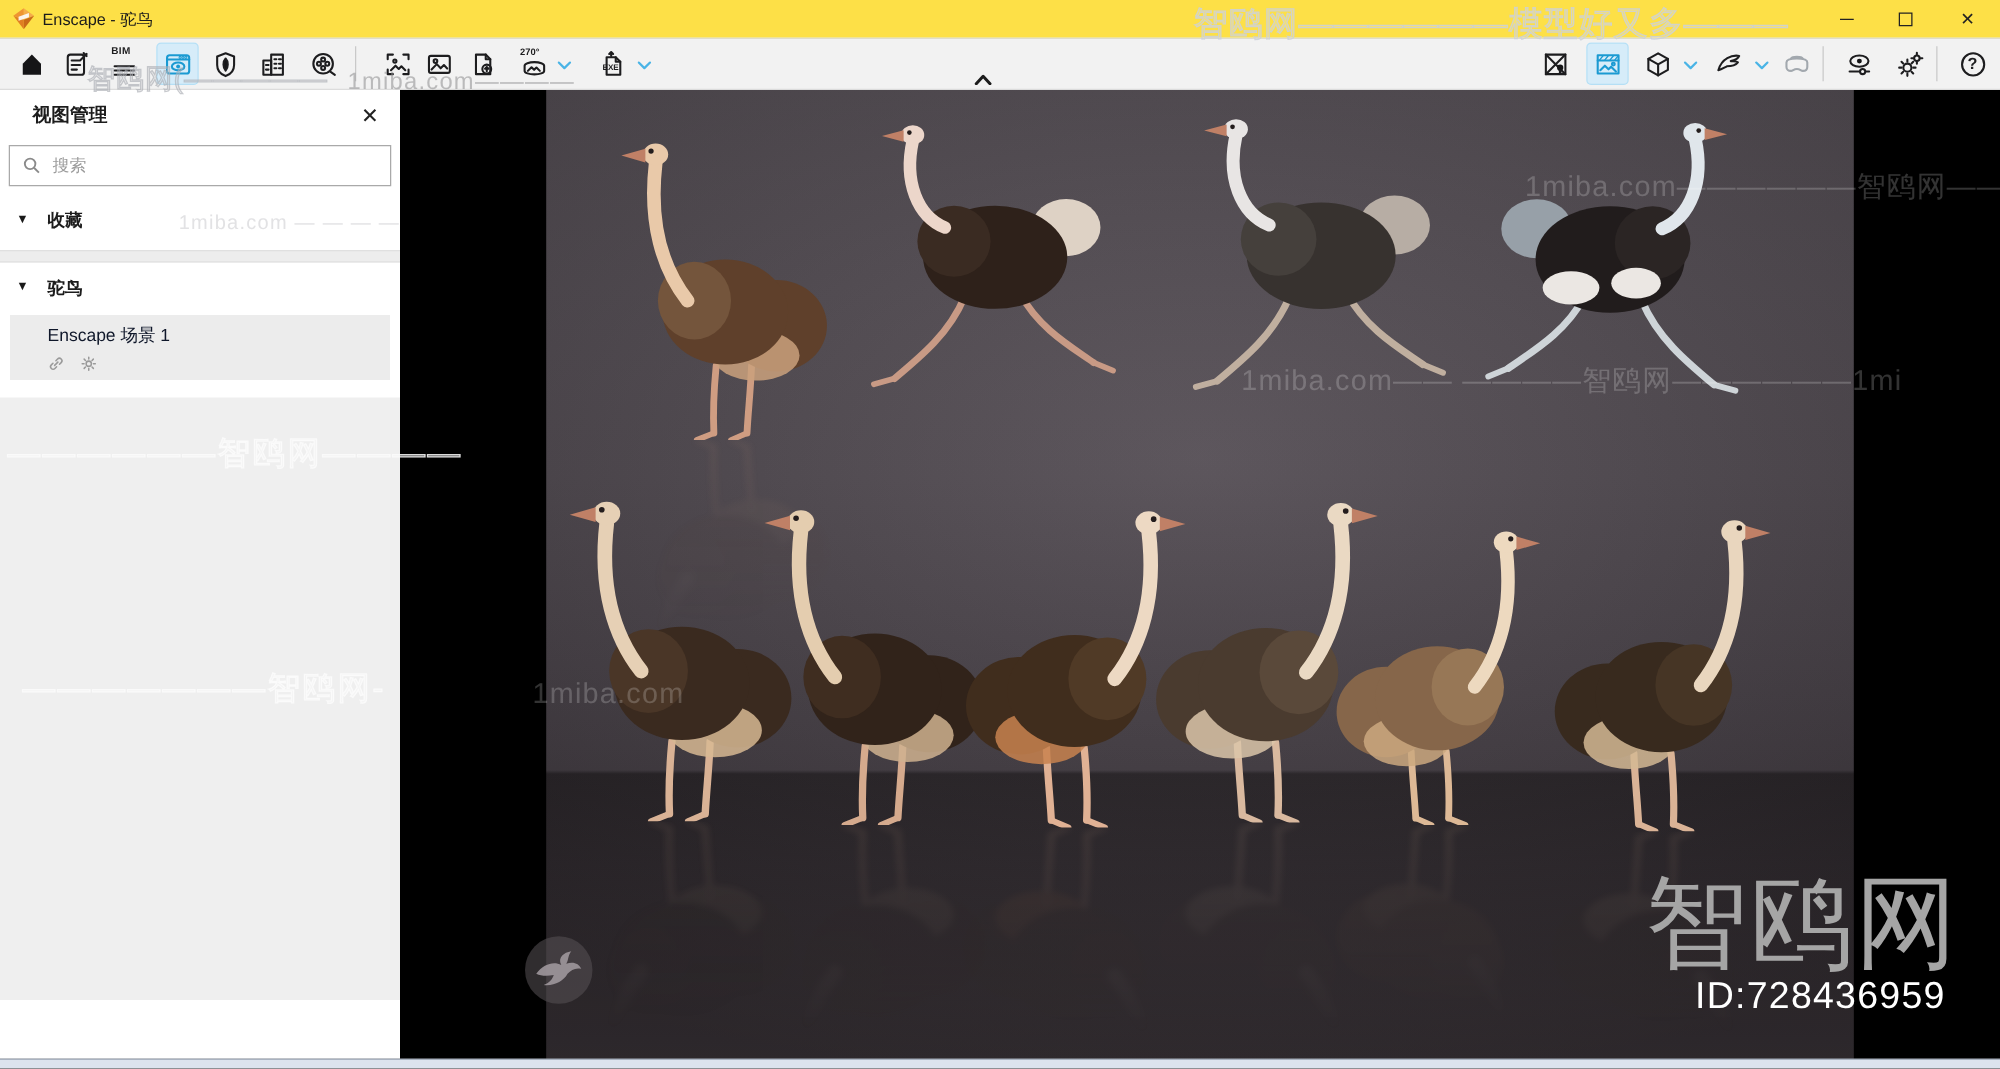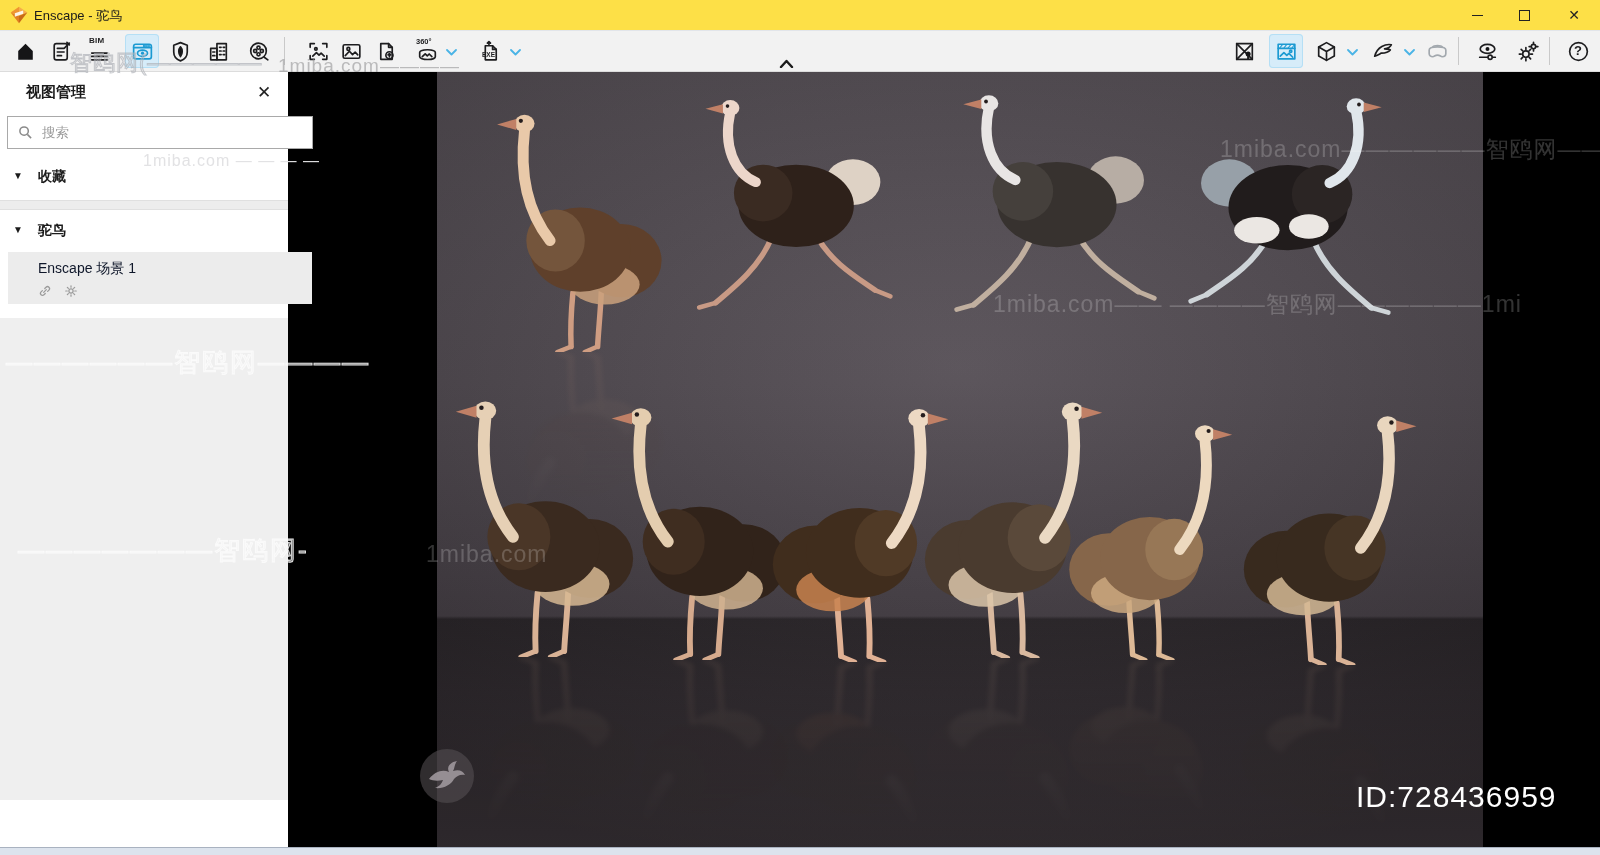--- a/index.html
+++ b/index.html
@@ -28,21 +28,21 @@
   .tb-sep { position:absolute; top:6px; width:1px; height:28px; background:#c9c9c9; }
   .tb .lbl { position:absolute; font-weight:bold; color:#1d1d1f; }
   .lblbim { top:2px; left:7px; font-size:8px; letter-spacing:.3px; }
   .lbl360 { top:3px; left:6px; font-size:7.5px; }
   .lblexe { top:17px; left:9px; font-size:6.5px; }
   .collapse-btn { position:absolute; left:775px; top:24px; width:22px; height:16px; border:none; background:transparent; cursor:pointer; }
   .collapse-btn svg { width:15px; height:9px; stroke:#1c1c1c; stroke-width:2.4; fill:none; stroke-linecap:round; stroke-linejoin:round; }
   .help-q { position:absolute; top:9px; left:0; width:34px; text-align:center; font-size:13px; font-weight:bold; color:#1d1d1f; }
 
   
-  .panel { position:absolute; left:0; top:72px; width:288px; height:775px; background:#ffffff; z-index:4; }
+  .panel { position:absolute; left:0; top:72px; width:320px; height:775px; background:#ffffff; z-index:4; }
   .panel-header { position:absolute; left:0; top:0; width:100%; height:40px; background:#fff; }
   .panel-title { position:absolute; left:26px; top:11px; font-size:15px; font-weight:bold; color:#1c1c1c; }
   .panel-close { position:absolute; right:12px; top:8px; width:24px; height:24px; border:none; background:transparent; font-size:17px; color:#222; cursor:pointer; }
   .search-box { position:absolute; left:7px; top:44px; width:306px; height:33px; border:1px solid #a9a9a9; background:#fff; display:flex; align-items:center; }
   .search-box svg { width:15px; height:15px; stroke:#8a8a8a; fill:none; stroke-width:1.6; margin:0 9px 0 10px; }
   .search-input { flex:1; border:none; outline:none; font-size:13.5px; color:#333; background:transparent; }
   .search-input::placeholder { color:#9b9b9b; }
   .sec-row { position:absolute; left:0; width:100%; height:34px; background:#fff; cursor:pointer; }
   .sec-row .tri { position:absolute; left:13px; top:10px; font-size:10px; color:#1a1a1a; }
   .sec-row .sec-label { position:absolute; left:38px; top:8px; font-size:14px; font-weight:bold; color:#1c1c1c; }
@@ -182,21 +182,21 @@
       </button>
     <button class="tb" style="left:369px">
         <svg viewBox="0 0 24 24">
           <path d="M6.5 4.5 h7.5 l3.5 3.5 v11.5 h-11 z"></path>
           <path d="M14 4.5 v3.5 h3.5"></path>
           <circle cx="14.8" cy="15.6" r="3.4"></circle>
           <path d="M14.8 17.3 v-3.2 M13.5 15.3 l1.3 -1.3 l1.3 1.3"></path>
         </svg>
       </button>
     <button class="tb" style="left:410px">
-        <span class="lbl lbl360">360°</span>
+        <span class="lbl lbl360">270°</span>
         <svg viewBox="0 0 24 24">
           <path d="M4.5 13 C4.5 11.5 7.8 10.3 12 10.3 C16.2 10.3 19.5 11.5 19.5 13 V17 C19.5 18.5 16.2 19.7 12 19.7 C7.8 19.7 4.5 18.5 4.5 17 Z"></path>
           <path d="M7 17 l2.8 -2.8 l2 2 l1.8 -1.8 l2.6 2.6"></path>
         </svg>
       </button>
     <button class="tb-chev" style="left:443px"><svg viewBox="0 0 11 7">
           <path d="M1 1 L5.5 5.5 L10 1"></path>
         </svg></button>
     <button class="tb" style="left:473px">
         <span class="lbl lblexe">EXE</span>
@@ -627,24 +627,26 @@
         </div>
       </div>
   </div>
 
   <div class="overlay" id="overlay">
     <span class="brand-logo">
       <svg viewBox="0 0 40 34">
           <path d="M2 20 C8 12 16 10 22 13 C19 7 24 3 30 2 C27 6 28 9 26 12 C32 10 36 12 38 16 C33 15 30 17 27 20 C24 26 16 30 8 29 C13 27 15 24 16 21 C11 22 6 22 2 20 Z"></path>
         </svg>
     </span>
+    <span class="corner-site">智鸥网</span>
     <span class="corner-id">ID:728436959</span>
+  <span class="wm wm-outline-light" style="left: 955px; top: 1px; font-size: 27px;">智鸥网——————模型好又多———</span>
       <span class="wm wm-outline-mid" style="left: 70px; top: 48px; font-size: 22px;">智鸥网(—————</span>
       <span class="wm wm-grey" style="left: 278px; top: 55px; font-size: 19px;">1miba.com————</span>
-      <span class="wm wm-pale" style="left: 143px; top: 152px; font-size: 16px;">1miba.com — — — —</span>
+      <span class="wm wm-pale" style="left: 143px; top: 170px; font-size: 16px;">1miba.com — — — —</span>
       <span class="wm wm-outline-white" style="left: 6px; top: 345px; font-size: 26px;">——————智鸥网————</span>
       <span class="wm wm-outline-white" style="left: 18px; top: 533px; font-size: 26px;">———————智鸥网-</span>
       <span class="wm wm-white" style="left: 1220px; top: 134px; font-size: 23px;">1miba.com——————智鸥网————</span>
       <span class="wm wm-white" style="left: 993px; top: 289px; font-size: 23px;">1miba.com—— ————智鸥网——————1mi</span>
       <span class="wm wm-white" style="left: 426px; top: 541px; font-size: 23px;">1miba.com</span>
     </div>
 
   <div class="bottom-strip"></div>
 </div>
 

